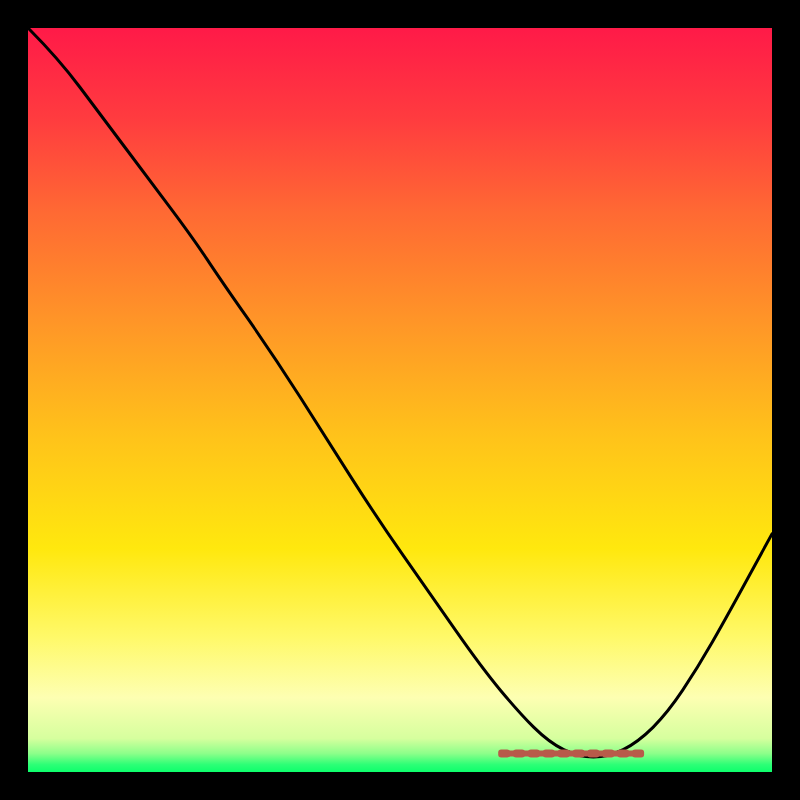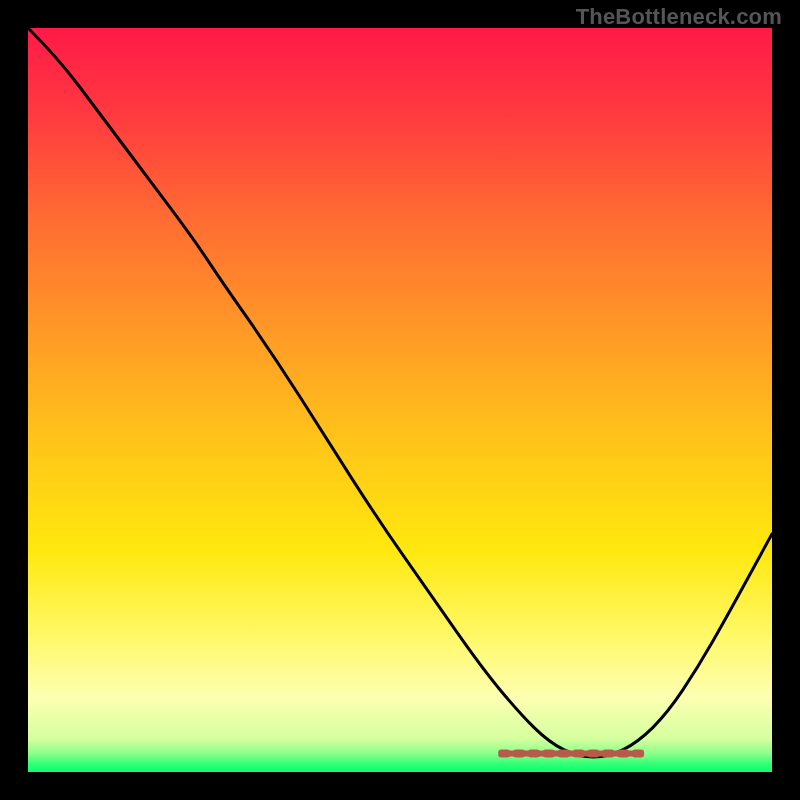--- a/index.html
+++ b/index.html
@@ -34,21 +34,20 @@
     height: 744px;
   }
   svg {
     display: block;
   }
 </style>
 </head>
 <body>
 
 <div class="outer">
-  <div class="watermark">TheBottleneck.com</div>
   <div class="plot">
     <svg id="chart-svg" viewBox="0 0 744 744" width="744" height="744" preserveAspectRatio="none">
       <defs>
         <linearGradient id="bg-grad" x1="0" y1="0" x2="0" y2="1">
             <stop offset="0.00%" stop-color="#ff1a48"></stop>
             <stop offset="12.00%" stop-color="#ff3b3f"></stop>
             <stop offset="25.00%" stop-color="#ff6a33"></stop>
             <stop offset="40.00%" stop-color="#ff9727"></stop>
             <stop offset="55.00%" stop-color="#ffc31a"></stop>
             <stop offset="70.00%" stop-color="#ffe80e"></stop>

